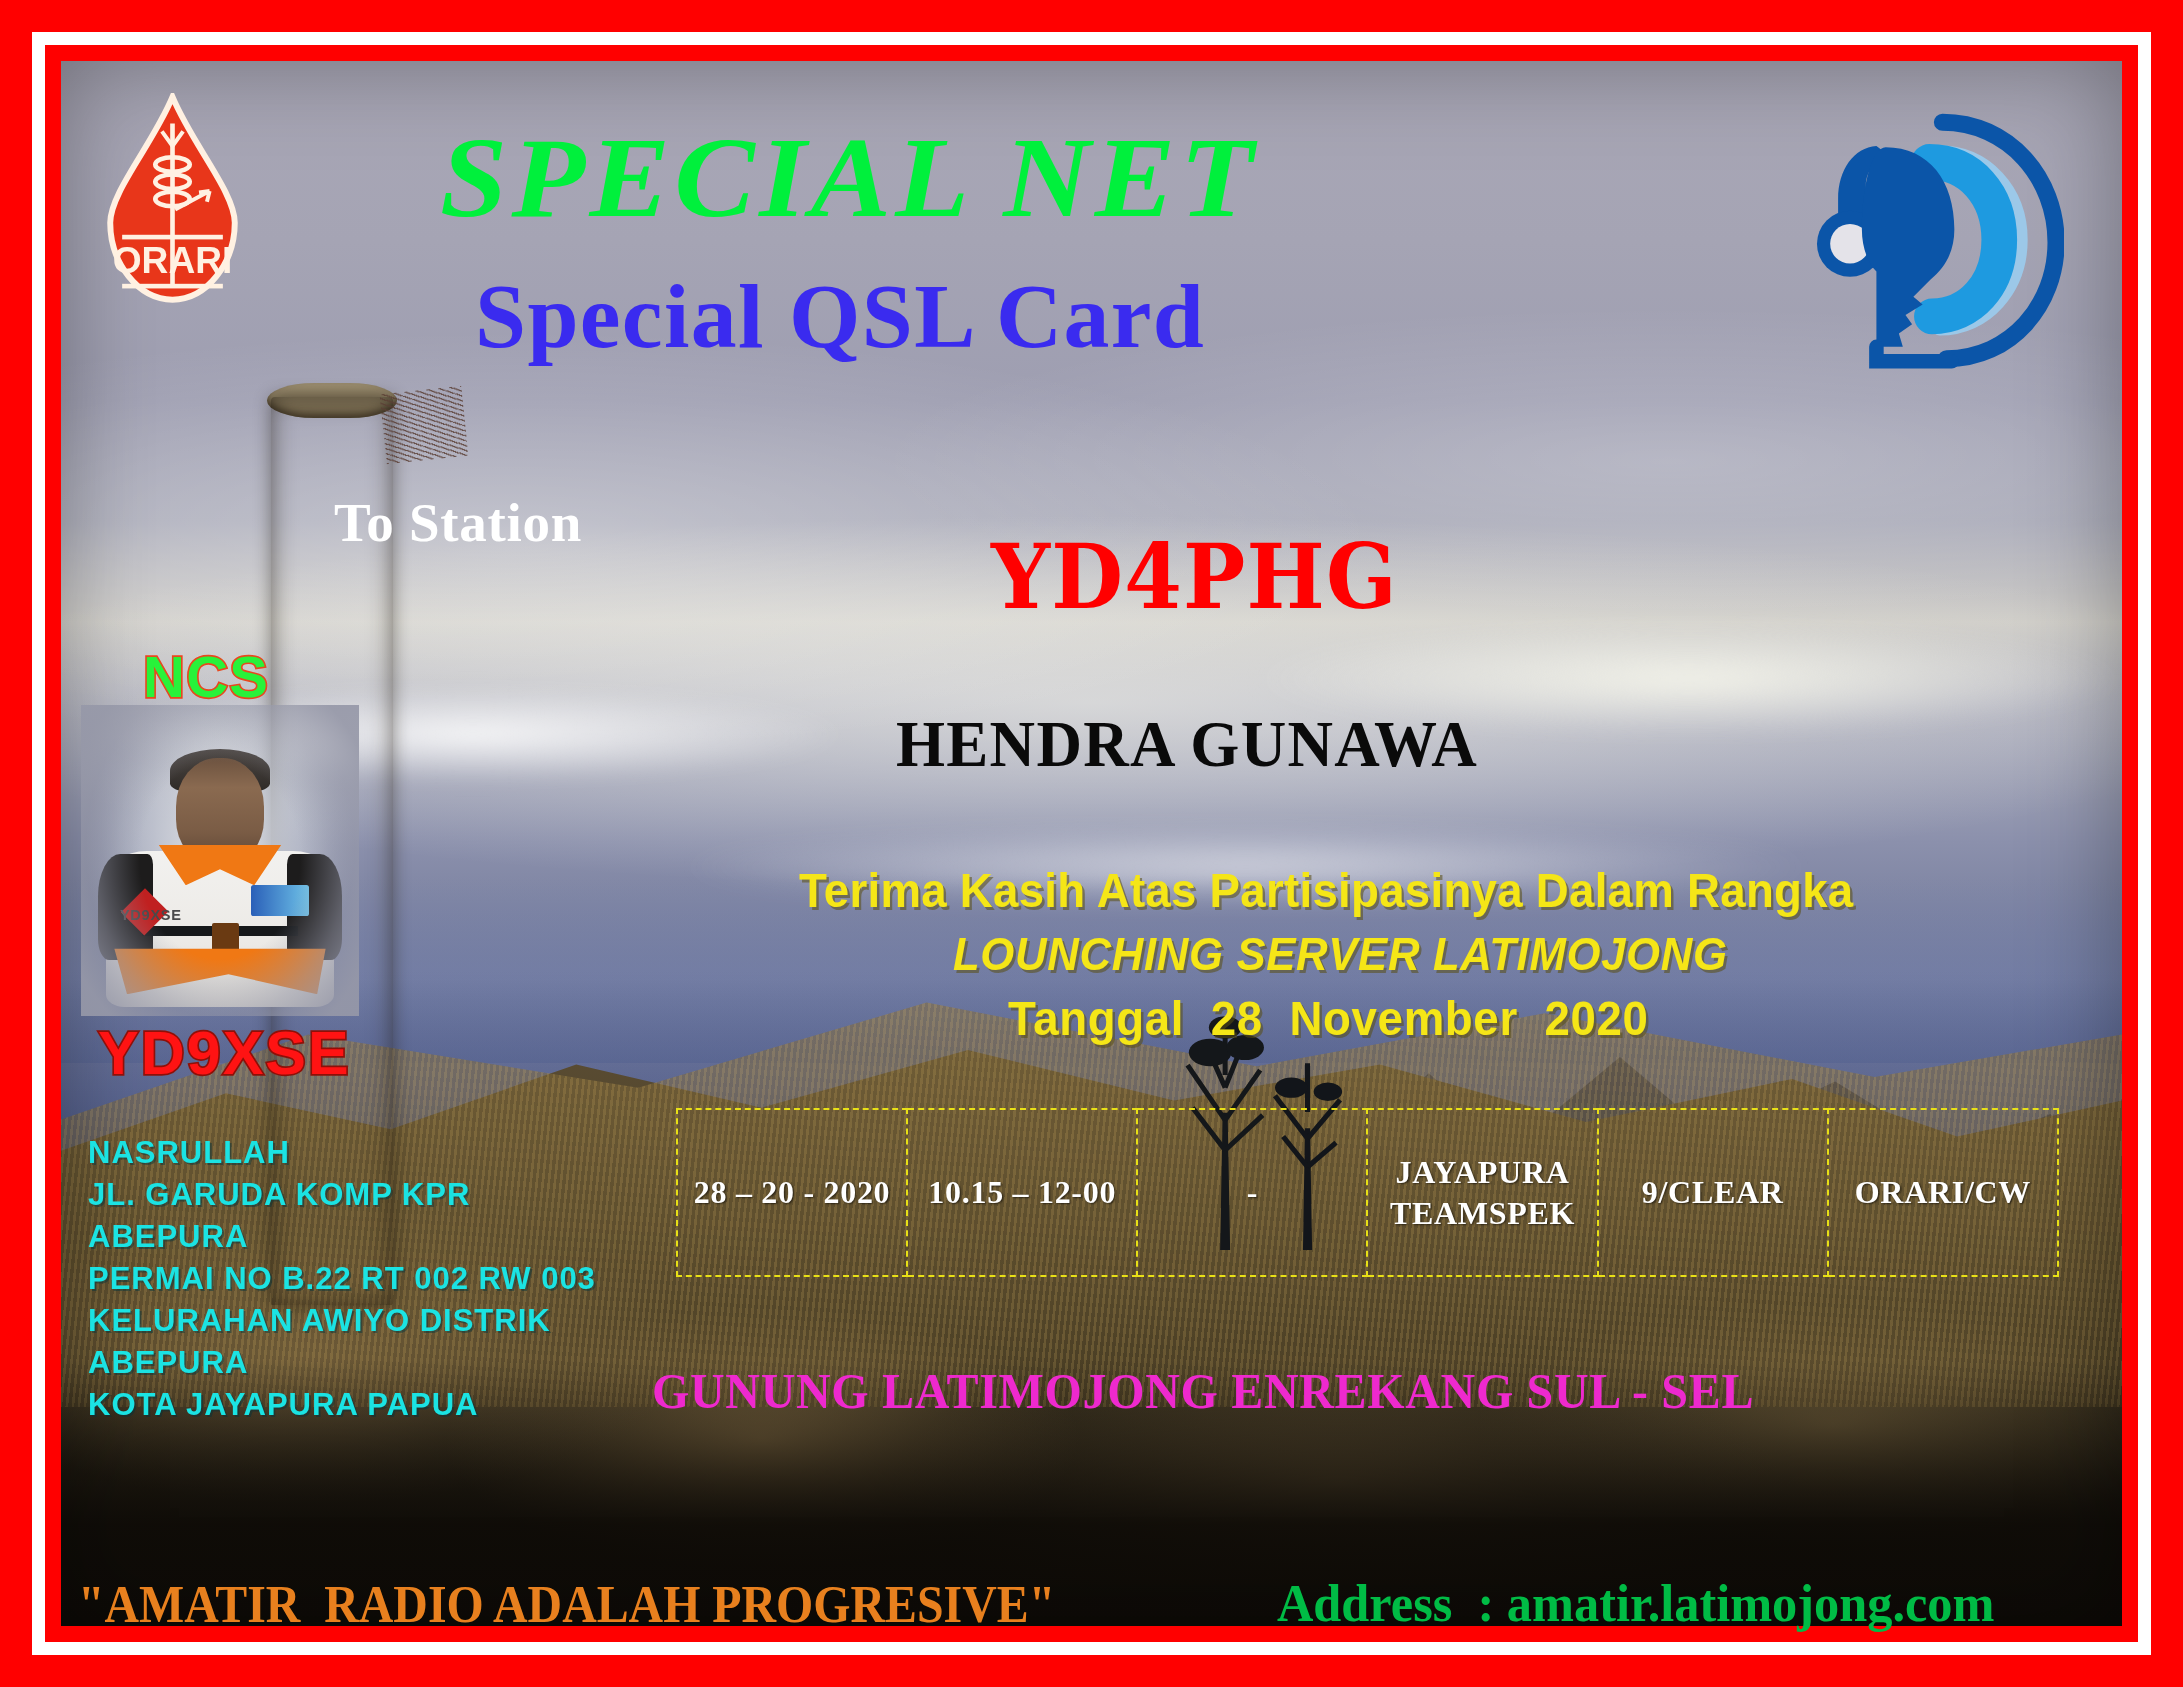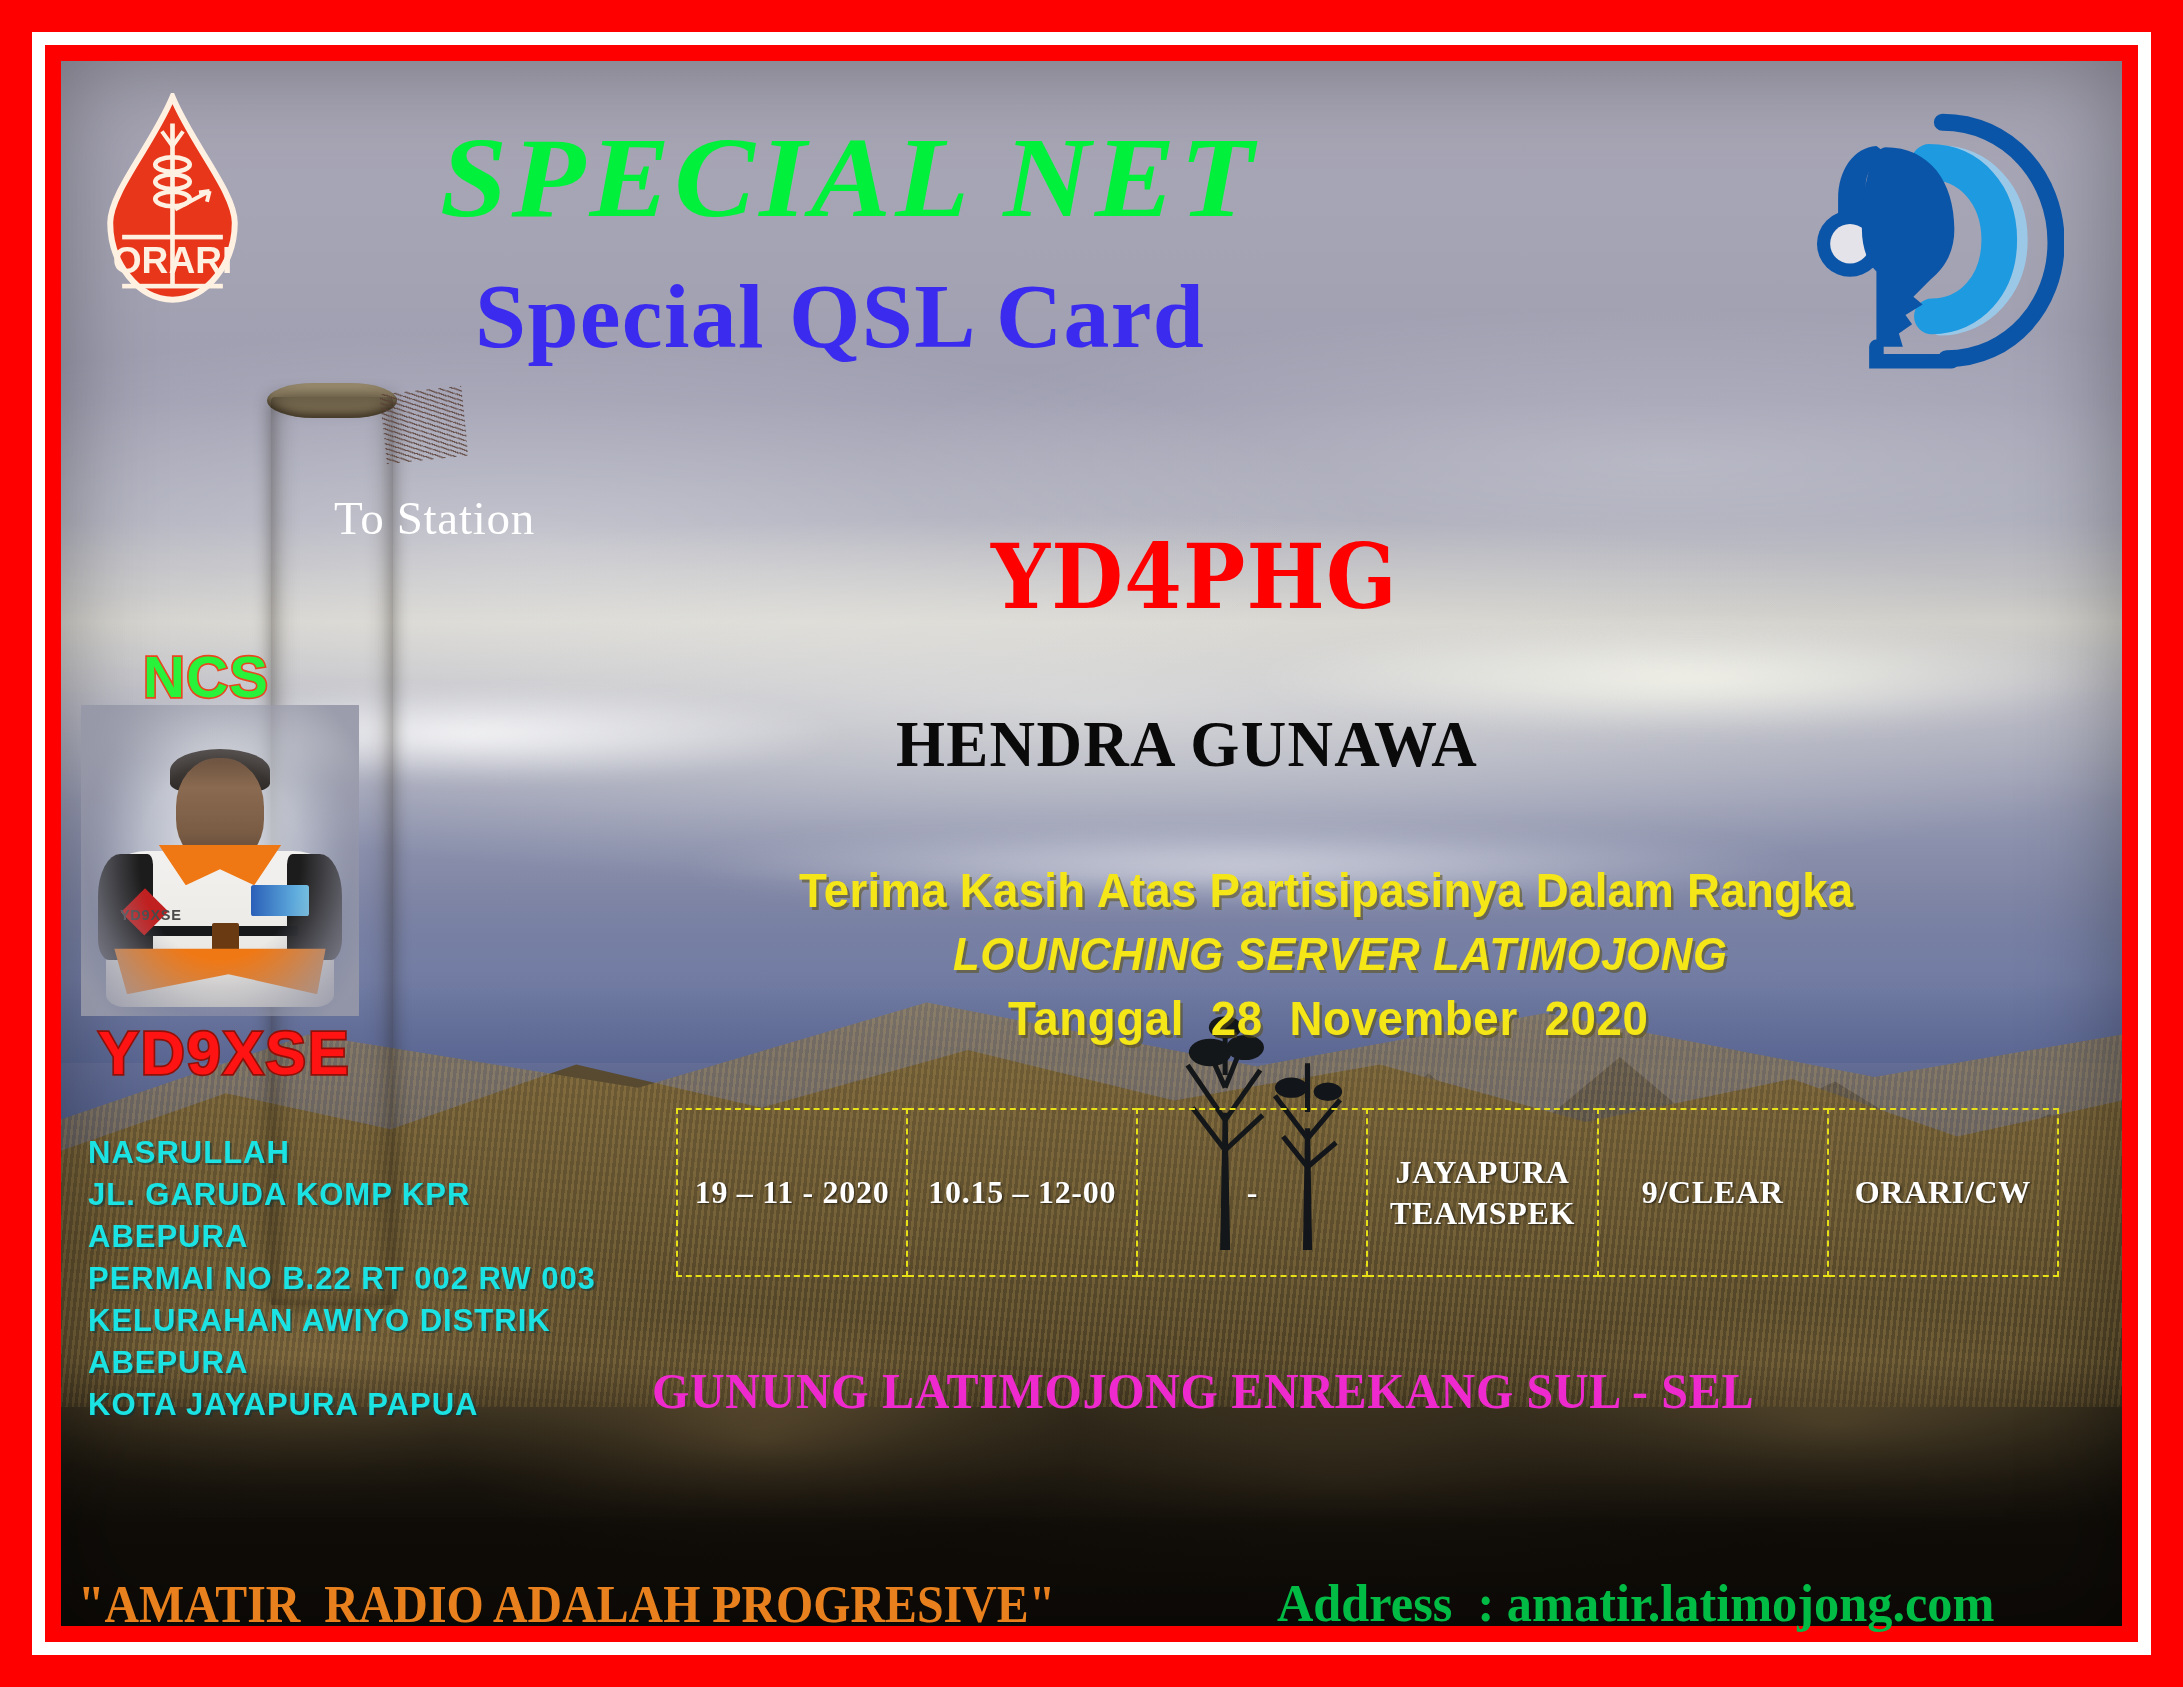--- a/index.html
+++ b/index.html
@@ -81,21 +81,21 @@
 
   
   .layer{position:absolute;inset:0;}
   .abs{position:absolute;white-space:pre;}
 
   .t-specialnet{left:440px;top:112px;font-size:114px;font-weight:bold;font-style:italic;
      color:#00F03C;letter-spacing:4px;font-family:"Liberation Serif",serif;
      transform:scaleX(1.06);transform-origin:left center;}
   .t-qslcard{left:475px;top:265px;font-size:90px;font-weight:bold;color:#3A2BEF;
      letter-spacing:1.3px;font-family:"Liberation Serif",serif;transform:scaleX(1.02);transform-origin:left center;}
-  .t-tostation{left:334px;top:491px;font-size:47px;font-weight:normal;color:#FFFFFF;
+  .t-tostation{left:334px;top:491px;font-size:55px;font-weight:bold;color:#FFFFFF;
      letter-spacing:0.7px;font-family:"Liberation Serif",serif;}
   .t-call{left:991px;top:523px;font-size:90px;font-weight:bold;color:#FF0000;
      letter-spacing:1.3px;font-family:"DejaVu Serif",serif;transform:scaleX(.92);transform-origin:left center;}
   .t-name{left:896px;top:707px;font-size:65px;font-weight:bold;color:#0A0A0A;
      letter-spacing:1.3px;font-family:"Liberation Serif",serif;transform:scaleX(.97);transform-origin:left center;}
 
   .ylw{color:#F5E617;font-family:"Liberation Sans",sans-serif;font-weight:bold;
        text-shadow:2.6px 3.3px 0 rgba(90,78,20,.55);}
   .t-thanks{left:799px;top:863px;font-size:48px;letter-spacing:0.3px;transform:scaleX(.95);transform-origin:left center;}
   .t-launch{left:953px;top:927px;font-size:46px;font-style:italic;letter-spacing:0.7px;transform:scaleX(.95);transform-origin:left center;}
@@ -266,21 +266,21 @@
       <div>ABEPURA</div>
       <div>PERMAI NO B.22 RT 002 RW 003</div>
       <div>KELURAHAN AWIYO DISTRIK</div>
       <div>ABEPURA</div>
       <div>KOTA JAYAPURA PAPUA</div>
     </div>
 
     <table id="qsotable">
       <tbody>
       <tr class="val">
-        <td>19 – 11 - 2020</td>
+        <td>28 – 20 - 2020</td>
         <td>10.15 – 12-00</td>
         <td>-</td>
         <td>JAYAPURA
 TEAMSPEK</td>
         <td>9/CLEAR</td>
         <td>ORARI/CW</td>
       </tr>
     </tbody>
       </table>
 

